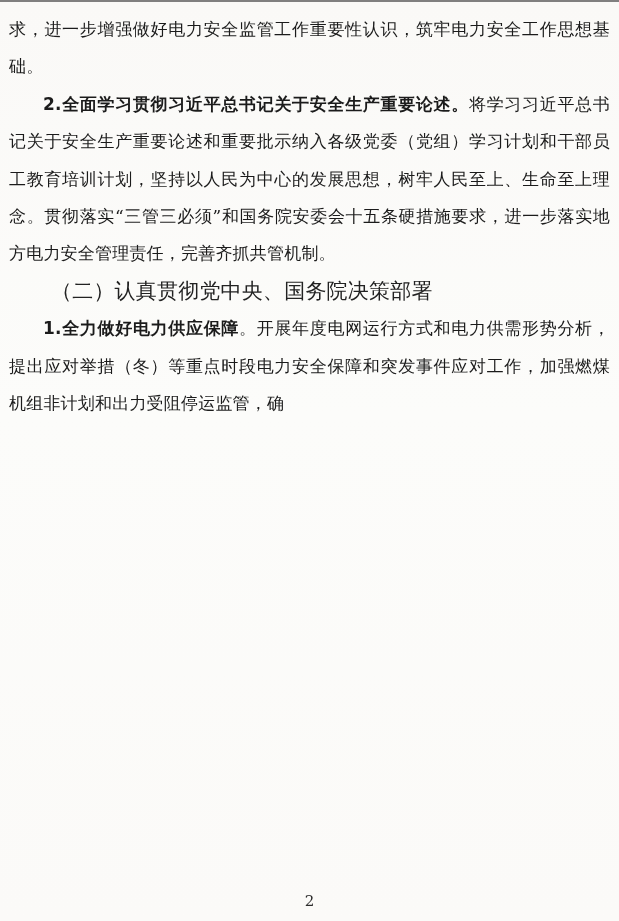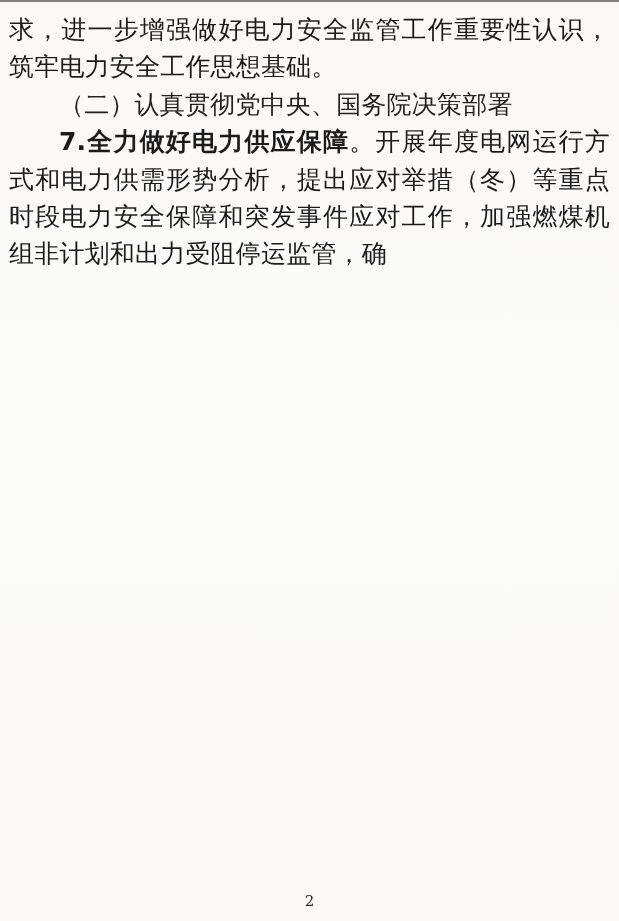--- a/index.html
+++ b/index.html
@@ -24,34 +24,34 @@
     height: 2px;
     background: rgba(75, 75, 75, 0.7);
   }
   .content {
     position: absolute;
     top: 11px;
     left: 9px;
     width: 601px;
   }
   .para {
-    font-size: 25px;
+    font-size: 17px;
     line-height: 37.4px;
     text-align: justify;
     text-indent: 2em;
     letter-spacing: 0.2px;
   }
   .para.no-indent { text-indent: 0; }
   .lead {
     font-weight: 700;
     font-family: "DejaVu Sans", "Liberation Sans", sans-serif;
     letter-spacing: 0.2px;
   }
   .section-heading {
-    font-size: 25px;
+    font-size: 21px;
     color: #222;
   }
   .footer {
     position: absolute;
     bottom: 11px;
     left: 0; right: 0;
     text-align: center;
   }
   .page-num {
     font-size: 15px;
@@ -61,25 +61,26 @@
 </head>
 <body>
 
 <div class="page">
   <div class="scan-edge"></div>
 
   <div class="content">
 
     <p class="para no-indent"><span>求，进一步增强做好电力安全监管工作重要性认识，筑牢电力安全工作思想基础。</span></p>
 
+    <p class="para"><span class="lead">2.全面学习贯彻习近平总书记关于安全生产重要论述。</span><span>将学习习近平总书记关于安全生产重要论述和重要批示纳入各级党委（党组）学习计划和干部员工教育培训计划，坚持以人民为中心的发展思想，树牢人民至上、生命至上理念。贯彻落实“三管三必须”和国务院安委会十五条硬措施要求，进一步落实地方电力安全管理责任，完善齐抓共管机制。</span></p>
 
 
     <p class="para section-heading">（二）认真贯彻党中央、国务院决策部署</p>
 
 
-    <p class="para"><span class="lead">7.全力做好电力供应保障</span><span>。开展年度电网运行方式和电力供需形势分析，提出应对举措（冬）等重点时段电力安全保障和突发事件应对工作，加强燃煤机组非计划和出力受阻停运监管，确</span></p>
+    <p class="para"><span class="lead">1.全力做好电力供应保障</span><span>。开展年度电网运行方式和电力供需形势分析，提出应对举措（冬）等重点时段电力安全保障和突发事件应对工作，加强燃煤机组非计划和出力受阻停运监管，确</span></p>
 
   </div>
 
   <div class="footer">
     <span class="page-num">2</span>
   </div>
 </div>
 
 </body></html>

